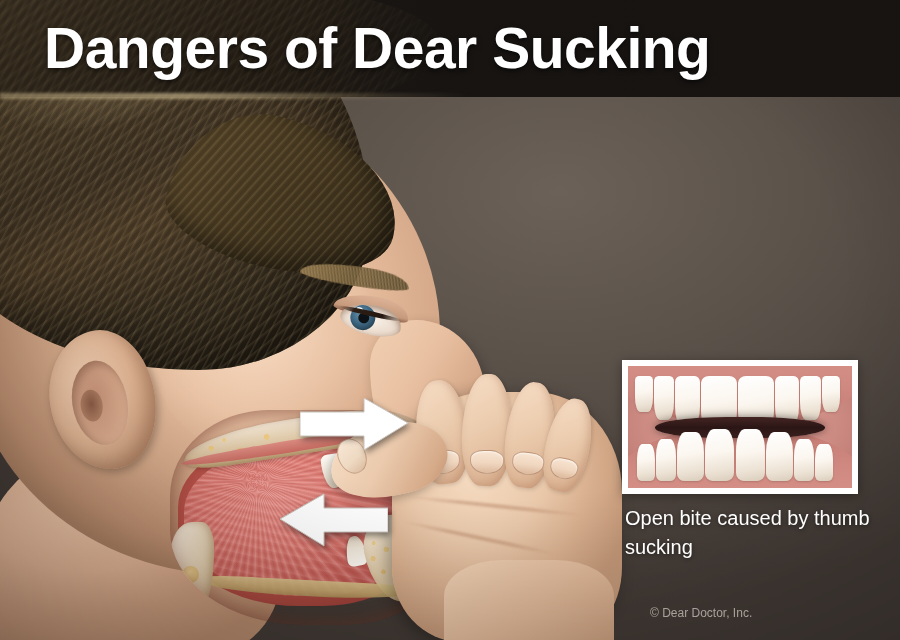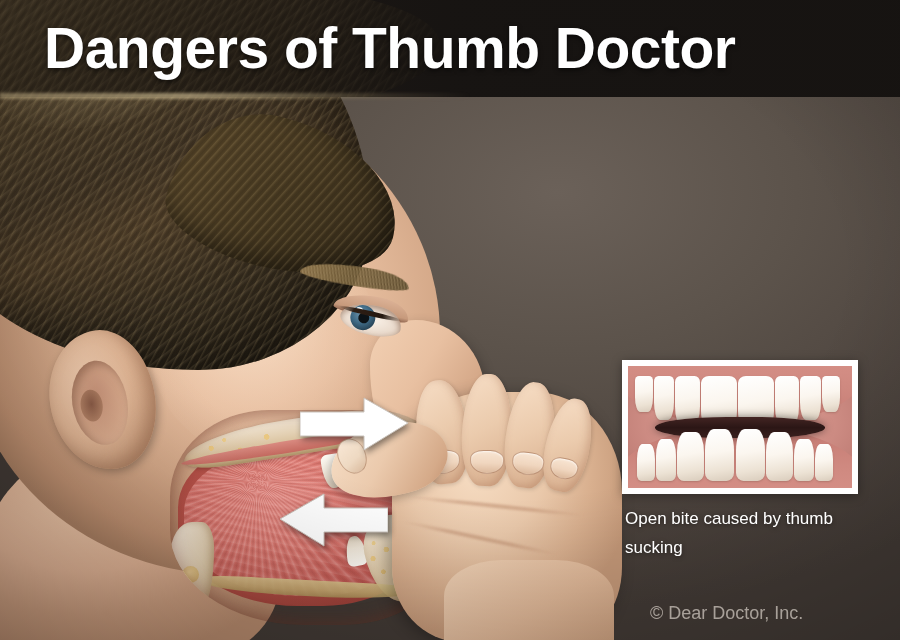--- a/index.html
+++ b/index.html
@@ -583,31 +583,31 @@
   .t-low {
     bottom: 6%;
     border-radius: 30% 30% 26% 26% / 42% 42% 16% 16%;
   }
   .cap-text {
     position: absolute;
     left: 625px; top: 504px;
     width: 260px;
     margin: 0;
     color: #ffffff;
-    font-size: 17px;
+    font-size: 20px;
     line-height: 29px;
     font-weight: 400;
     text-shadow: 0 1px 4px rgba(0,0,0,.5);
   }
   .copyright {
     position: absolute;
     left: 650px; top: 604px;
     margin: 0;
     color: rgba(206,198,190,.75);
-    font-size: 18px;
+    font-size: 12px;
     line-height: 18px;
     font-weight: 400;
   }
 </style>
 </head>
 <body>
 
 <div id="poster">
 
   <div class="bg-base"></div>
@@ -724,19 +724,19 @@
 
   <p class="cap-text">Open bite caused by thumb sucking</p>
 
 
   <div class="titlebar">
     <div class="titlebar-hair">
       <div class="hair-strands"></div>
       <div class="hair-strands2"></div>
     </div>
     <div class="titlebar-shade"></div>
-    <h1 class="title-text">Dangers of Thumb Doctor</h1>
+    <h1 class="title-text">Dangers of Dear Sucking</h1>
   </div>
   <div class="band-edge"></div>
 
   <p class="copyright">© Dear Doctor, Inc.</p>
 
 </div>
 
 </body></html>

